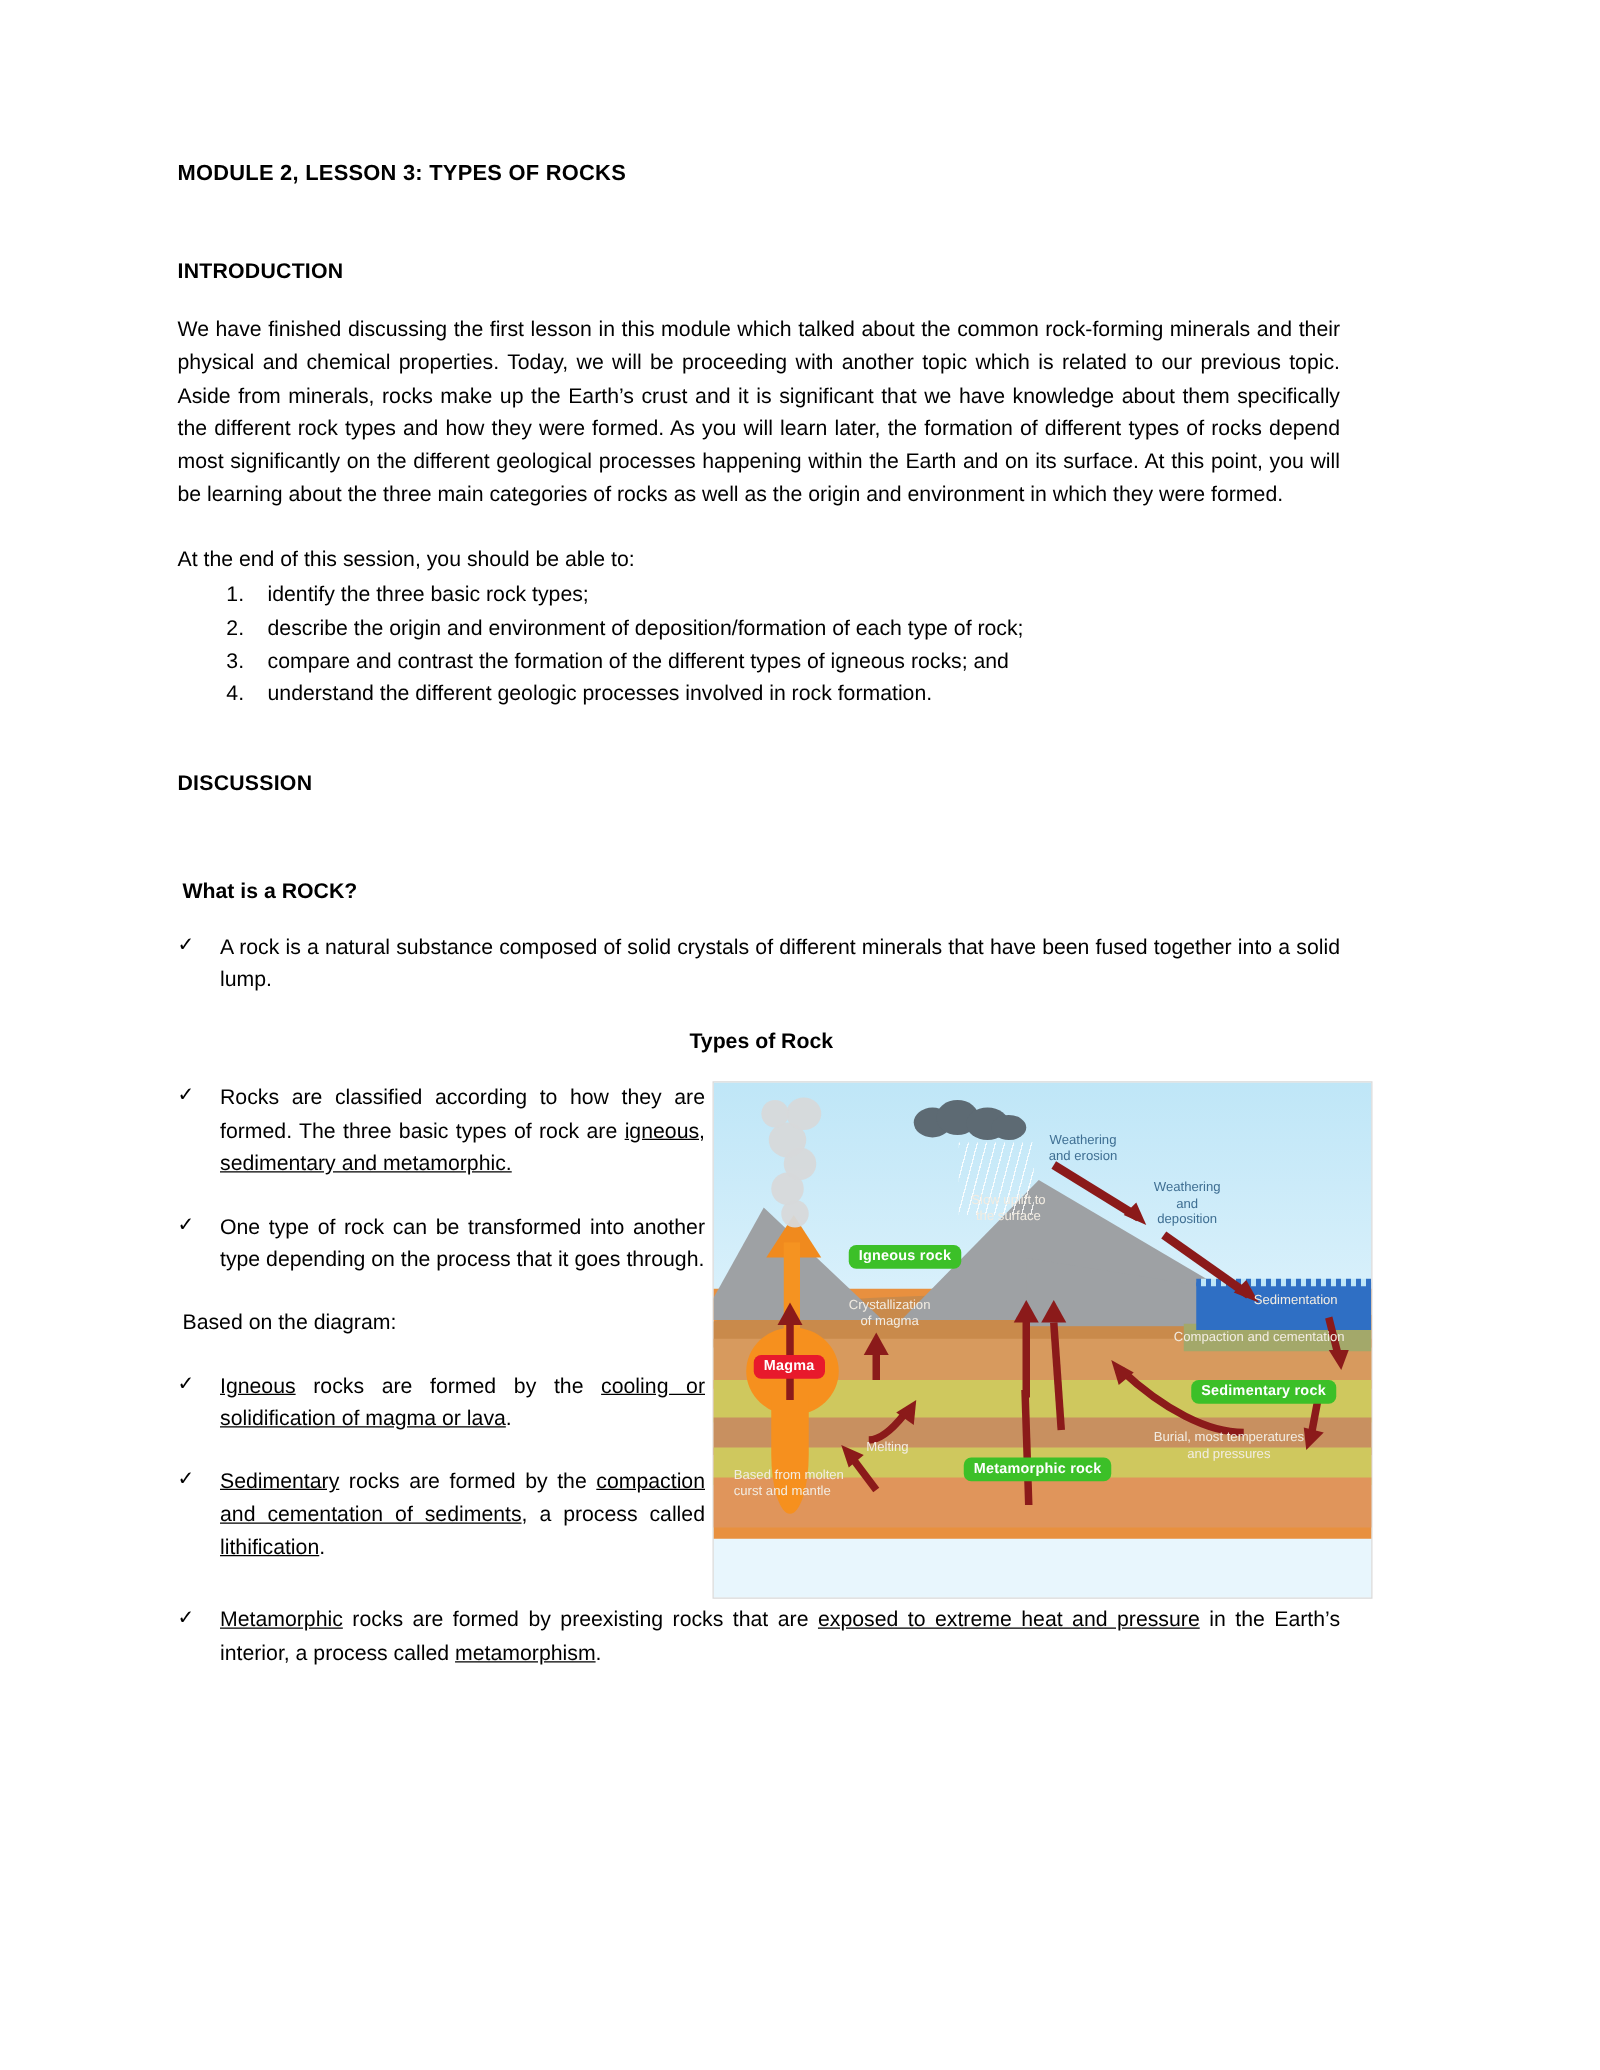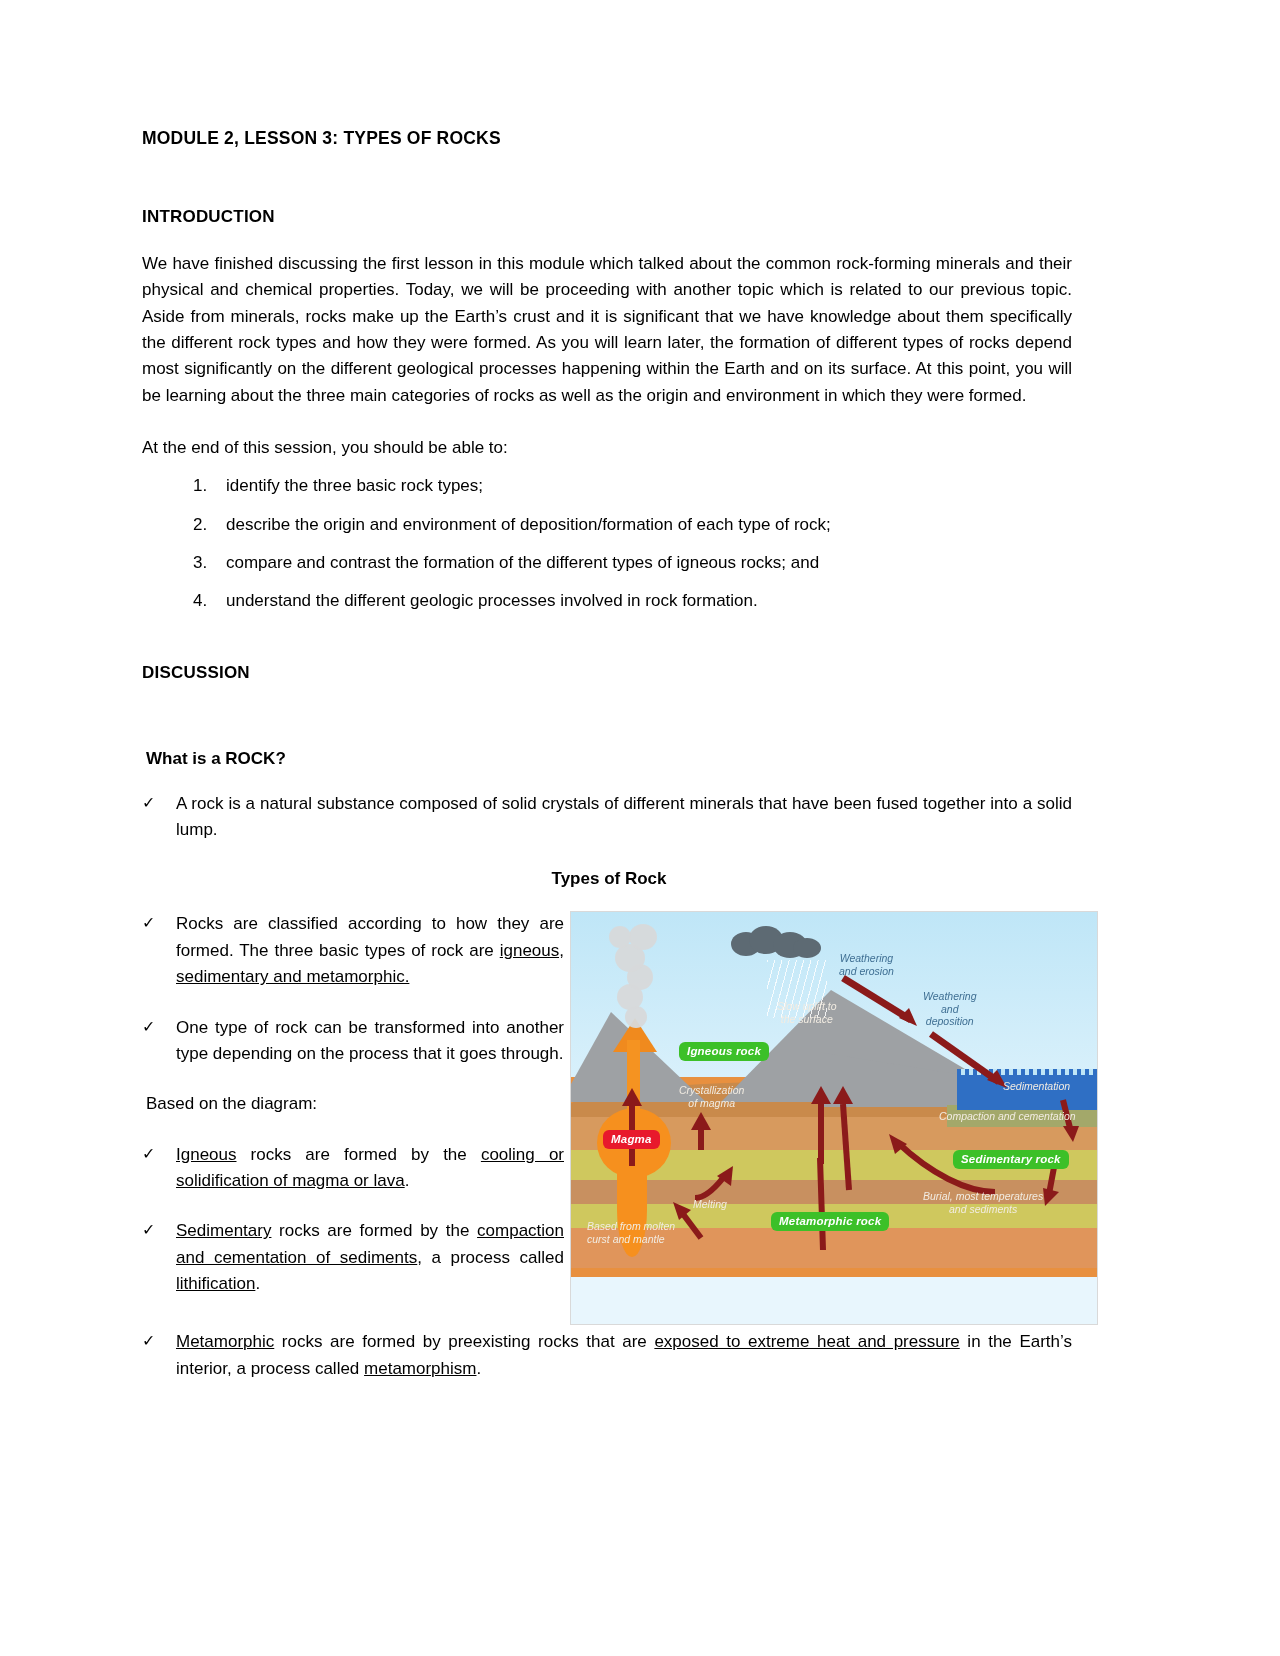--- a/index.html
+++ b/index.html
@@ -48,21 +48,21 @@
   }
   ol.objectives {
     font-size: 17px;
     line-height: 1.55;
     margin: 2px 0 0 0;
     padding-left: 58px;
     list-style-position: outside;
   }
   ol.objectives li {
     padding-left: 14px;
-    margin: 12px;
+    margin: 0;
   }
   h3.sub-head {
     font-size: 17px;
     font-weight: bold;
     margin: 0;
   }
   .check-item {
     display: flex;
     align-items: flex-start;
     font-size: 17px;
@@ -97,21 +97,20 @@
 
   
   .rockcycle {
     position: relative;
     width: 528px;
     height: 414px;
     overflow: hidden;
     background: linear-gradient(#bfe6f7 0%, #d8f0fb 40%, #e8f6fd 62%);
     border: 1px solid #d9d9d9;
     box-sizing: border-box;
-    font-style: italic;
   }
   .ground {
     position: absolute;
     left: -10px; top: 165px; width: 560px; height: 200px;
     background: #e8903f;
   }
   .band1 {
     position: absolute; left: -10px; top: 170px; width: 560px; height: 42px;
     background: #c98a4b;
     border-radius: 40% 55% 0 0 / 30px 26px 0 0;
@@ -419,21 +418,21 @@
           </div>
           <div class="rc-label lbl-white" style="left:108px;top:172px;">
             <span>Crystallization</span><br>
             <span>of magma</span>
           </div>
           <div class="rc-label lbl-white" style="left:368px;top:198px;">
             <span>Compaction and cementation</span>
           </div>
           <div class="rc-label lbl-white" style="left:352px;top:278px;">
             <span>Burial, most temperatures</span><br>
-            <span>and sediments</span>
+            <span>and pressures</span>
           </div>
           <div class="rc-label lbl-white" style="left:122px;top:286px;">
             <span>Melting</span>
           </div>
           <div class="rc-label lbl-white" style="left:16px;top:308px;text-align:left;">
             <span>Based from molten</span><br>
             <span>curst and mantle</span>
           </div>
 
           <div class="rc-tag tag-green" style="left:108px;top:130px;">Igneous rock</div>

